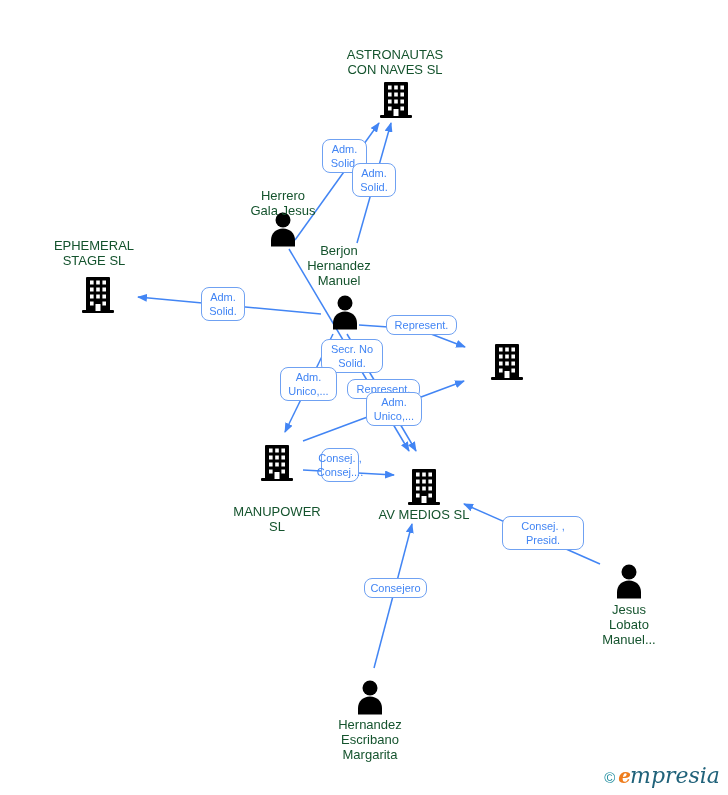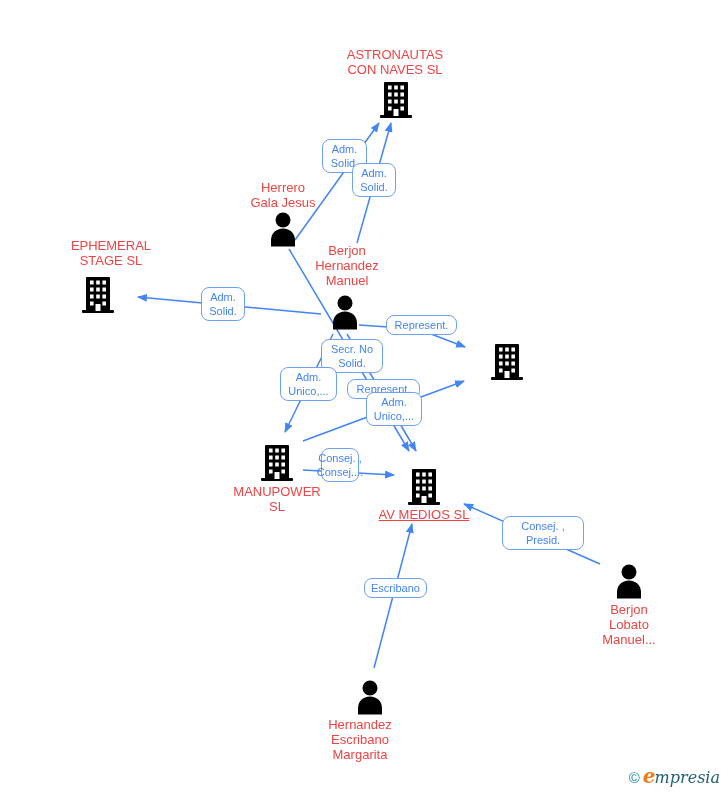--- a/index.html
+++ b/index.html
@@ -1,29 +1,29 @@
 <!DOCTYPE html>
 <html><head>
 <meta charset="utf-8">
 <style>
   html,body{margin:0;padding:0;background:#fff;}
   body{width:728px;height:795px;overflow:hidden;font-family:"Liberation Sans",sans-serif;}
   .stage{position:relative;width:728px;height:795px;background:#fff;}
   .edges-layer{position:absolute;left:0;top:0;}
   .edge{stroke:#4285F4;stroke-width:1.5;fill:none;}
   .node-icon{position:absolute;}
-  .node-label{position:absolute;text-align:center;font-size:13px;line-height:15px;color:#ef4444;}
-  .nowrap{white-space:nowrap;text-decoration:underline;}
+  .node-label{position:absolute;text-align:center;font-size:13px;line-height:15px;color:#14532d;}
+  .nowrap{white-space:nowrap;}
   .chip{position:absolute;background:#fff;border:1.5px solid #6FA1F2;border-radius:8px;
         color:#4285F4;font-size:11px;line-height:14px;display:flex;align-items:center;
         justify-content:center;text-align:center;box-sizing:border-box;padding:2px 3px;}
   .footer{position:absolute;right:8px;bottom:7px;display:flex;align-items:baseline;gap:3px;cursor:pointer;}
   .footer .copy{color:#1E8C9E;font-size:15px;}
   .footer .brand-e{color:#EF7D1D;font-family:"DejaVu Serif",serif;font-style:italic;font-size:20px;font-weight:bold;}
-  .footer .brand-rest{color:#20627A;font-family:"DejaVu Serif",serif;font-style:italic;font-size:16px;margin-left:-1px;}
+  .footer .brand-rest{color:#20627A;font-family:"DejaVu Serif",serif;font-style:italic;font-size:22px;margin-left:-1px;}
 </style>
 </head>
 <body>
 
 <div class="stage">
 
   <svg class="edges-layer" width="728" height="795" viewBox="0 0 728 795">
     <defs>
       <marker id="arrow" viewBox="0 0 10 8" refX="9" refY="4" markerWidth="10" markerHeight="8" orient="auto" markerUnits="userSpaceOnUse">
         <path d="M0 0 L10 4 L0 8 Z" fill="#4285F4"></path>
@@ -86,38 +86,38 @@
       <use href="#sym-person"></use>
     </svg>
   <svg class="node-icon" style="left:613px;top:563px" width="32" height="36">
       <use href="#sym-person"></use>
     </svg>
   <svg class="node-icon" style="left:354px;top:679px" width="32" height="36">
       <use href="#sym-person"></use>
     </svg>
 
   <div class="node-label" style="left:339px;top:47px;width:112px">ASTRONAUTAS CON NAVES SL</div>
-  <div class="node-label" style="left:248px;top:180px;width:70px">Herrero Gala Jesus</div>
-  <div class="node-label" style="left:61px;top:238px;width:100px">EPHEMERAL STAGE SL</div>
-  <div class="node-label" style="left:312px;top:243px;width:70px">Berjon Hernandez Manuel</div>
-  <div class="node-label" style="left:232px;top:484px;width:90px">MANUPOWER SL</div>
+  <div class="node-label" style="left:248px;top:188px;width:70px">Herrero Gala Jesus</div>
+  <div class="node-label" style="left:44px;top:238px;width:100px">EPHEMERAL STAGE SL</div>
+  <div class="node-label" style="left:304px;top:243px;width:70px">Berjon Hernandez Manuel</div>
+  <div class="node-label" style="left:232px;top:504px;width:90px">MANUPOWER SL</div>
   <div class="node-label nowrap" style="left:360px;top:507px;width:128px">AV MEDIOS SL</div>
-  <div class="node-label" style="left:594px;top:602px;width:70px">Berjon Lobato Manuel...</div>
-  <div class="node-label" style="left:324px;top:717px;width:72px">Hernandez Escribano Margarita</div>
+  <div class="node-label" style="left:594px;top:602px;width:70px">Jesus Lobato Manuel...</div>
+  <div class="node-label" style="left:334px;top:717px;width:72px">Hernandez Escribano Margarita</div>
 
   <div class="chip" style="left:322px;top:139px;width:45px;min-height:33px">Adm. Solid.</div>
   <div class="chip" style="left:352px;top:163px;width:44px;min-height:34px">Adm. Solid.</div>
   <div class="chip" style="left:201px;top:287px;width:44px;min-height:31px">Adm. Solid.</div>
   <div class="chip" style="left:386px;top:315px;width:71px;min-height:20px">Represent.</div>
   <div class="chip" style="left:321px;top:339px;width:62px;min-height:33px">Secr. No Solid.</div>
   <div class="chip" style="left:280px;top:367px;width:57px;min-height:33px">Adm. Unico,...</div>
   <div class="chip" style="left:347px;top:379px;width:73px;min-height:20px">Represent.</div>
   <div class="chip" style="left:366px;top:392px;width:56px;min-height:33px">Adm. Unico,...</div>
   <div class="chip" style="left:321px;top:448px;width:38px;min-height:34px">Consej. , Consej....</div>
   <div class="chip" style="left:502px;top:516px;width:82px;min-height:32px">Consej. , Presid.</div>
-  <div class="chip" style="left:364px;top:578px;width:63px;min-height:20px">Escribano</div>
+  <div class="chip" style="left:364px;top:578px;width:63px;min-height:20px">Consejero</div>
 
   <div class="footer">
     <span class="copy">©</span>
     <span><span class="brand-e">e</span><span class="brand-rest">mpresia</span></span>
   </div>
 
 </div>
 
 </body></html>

